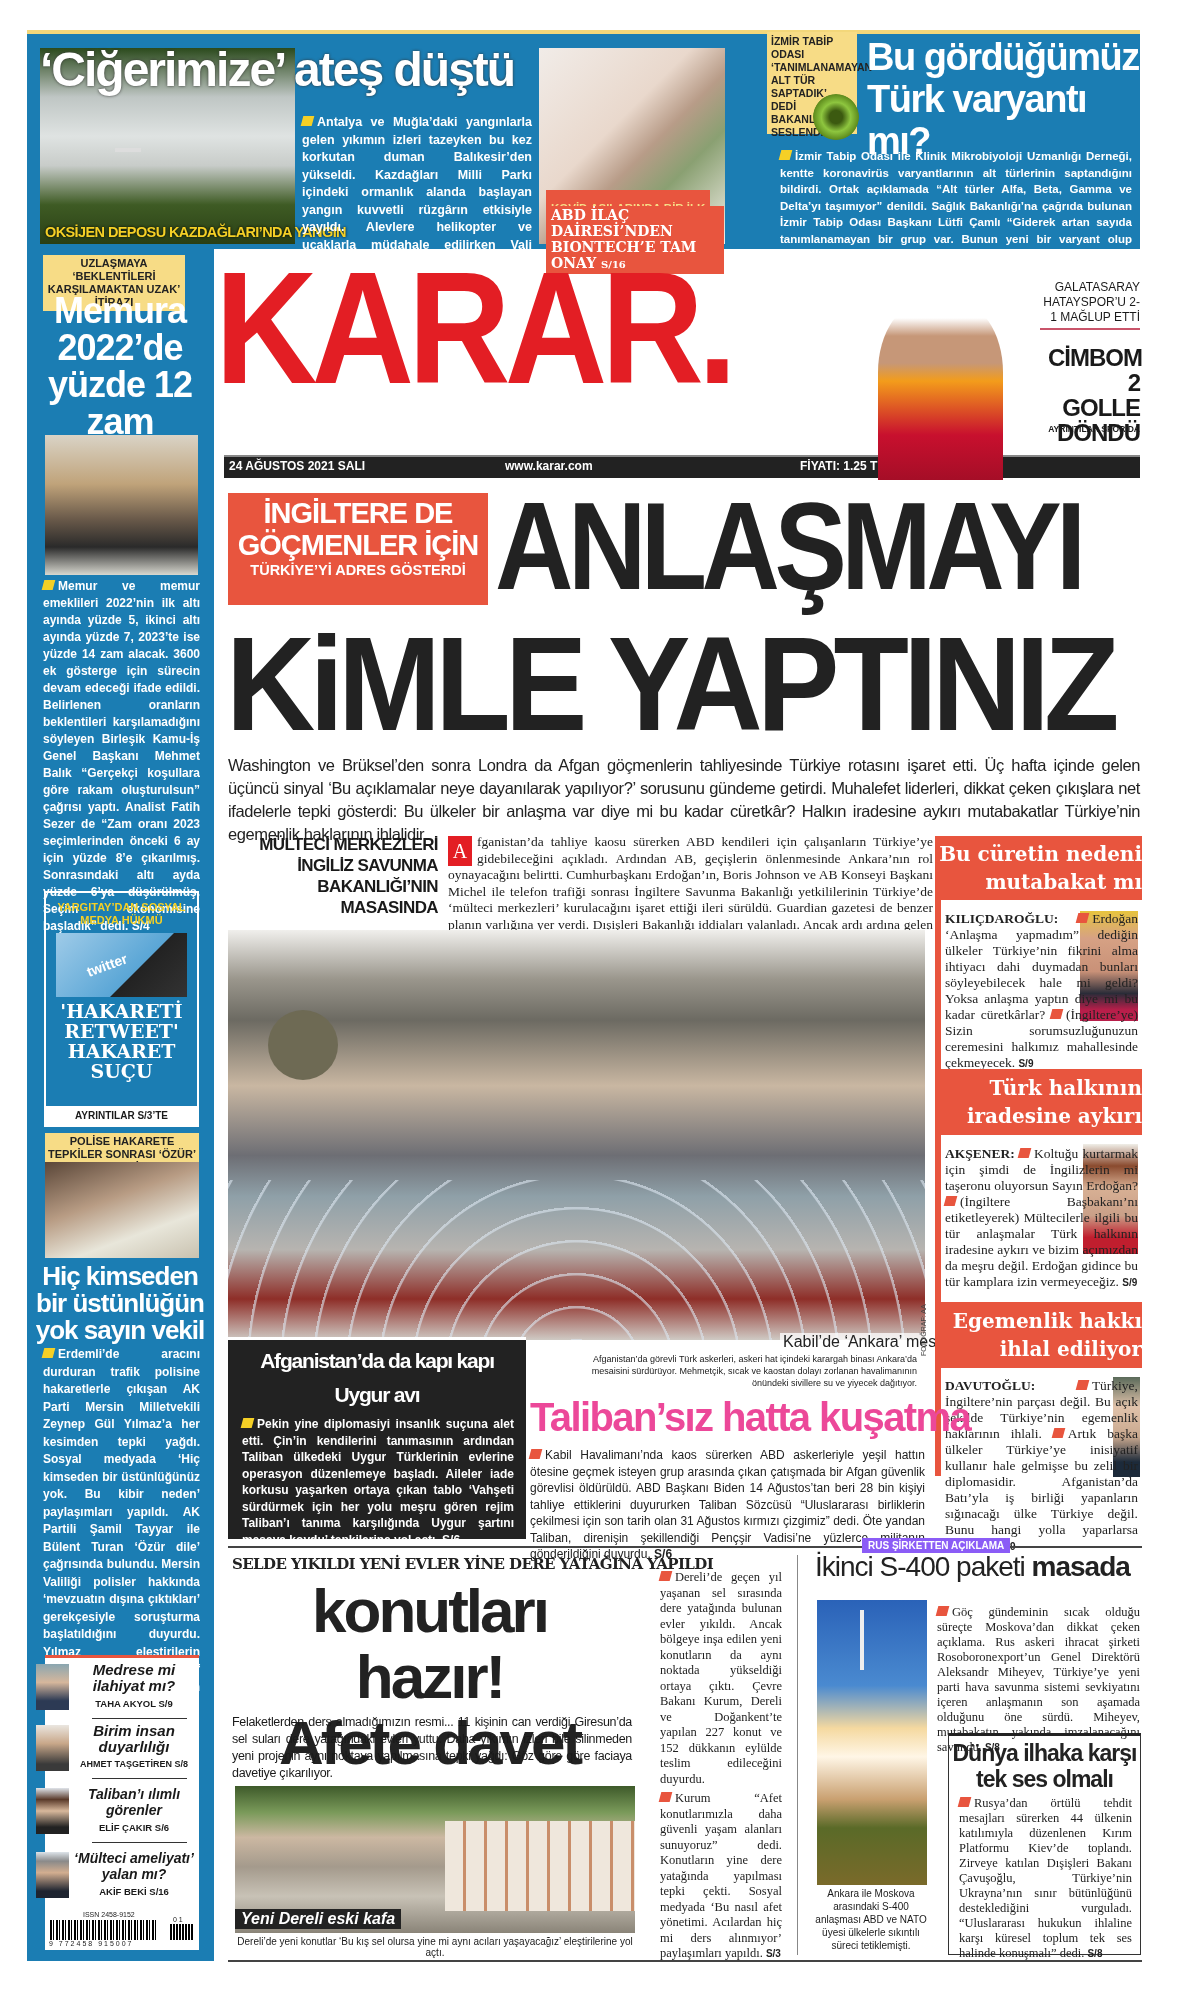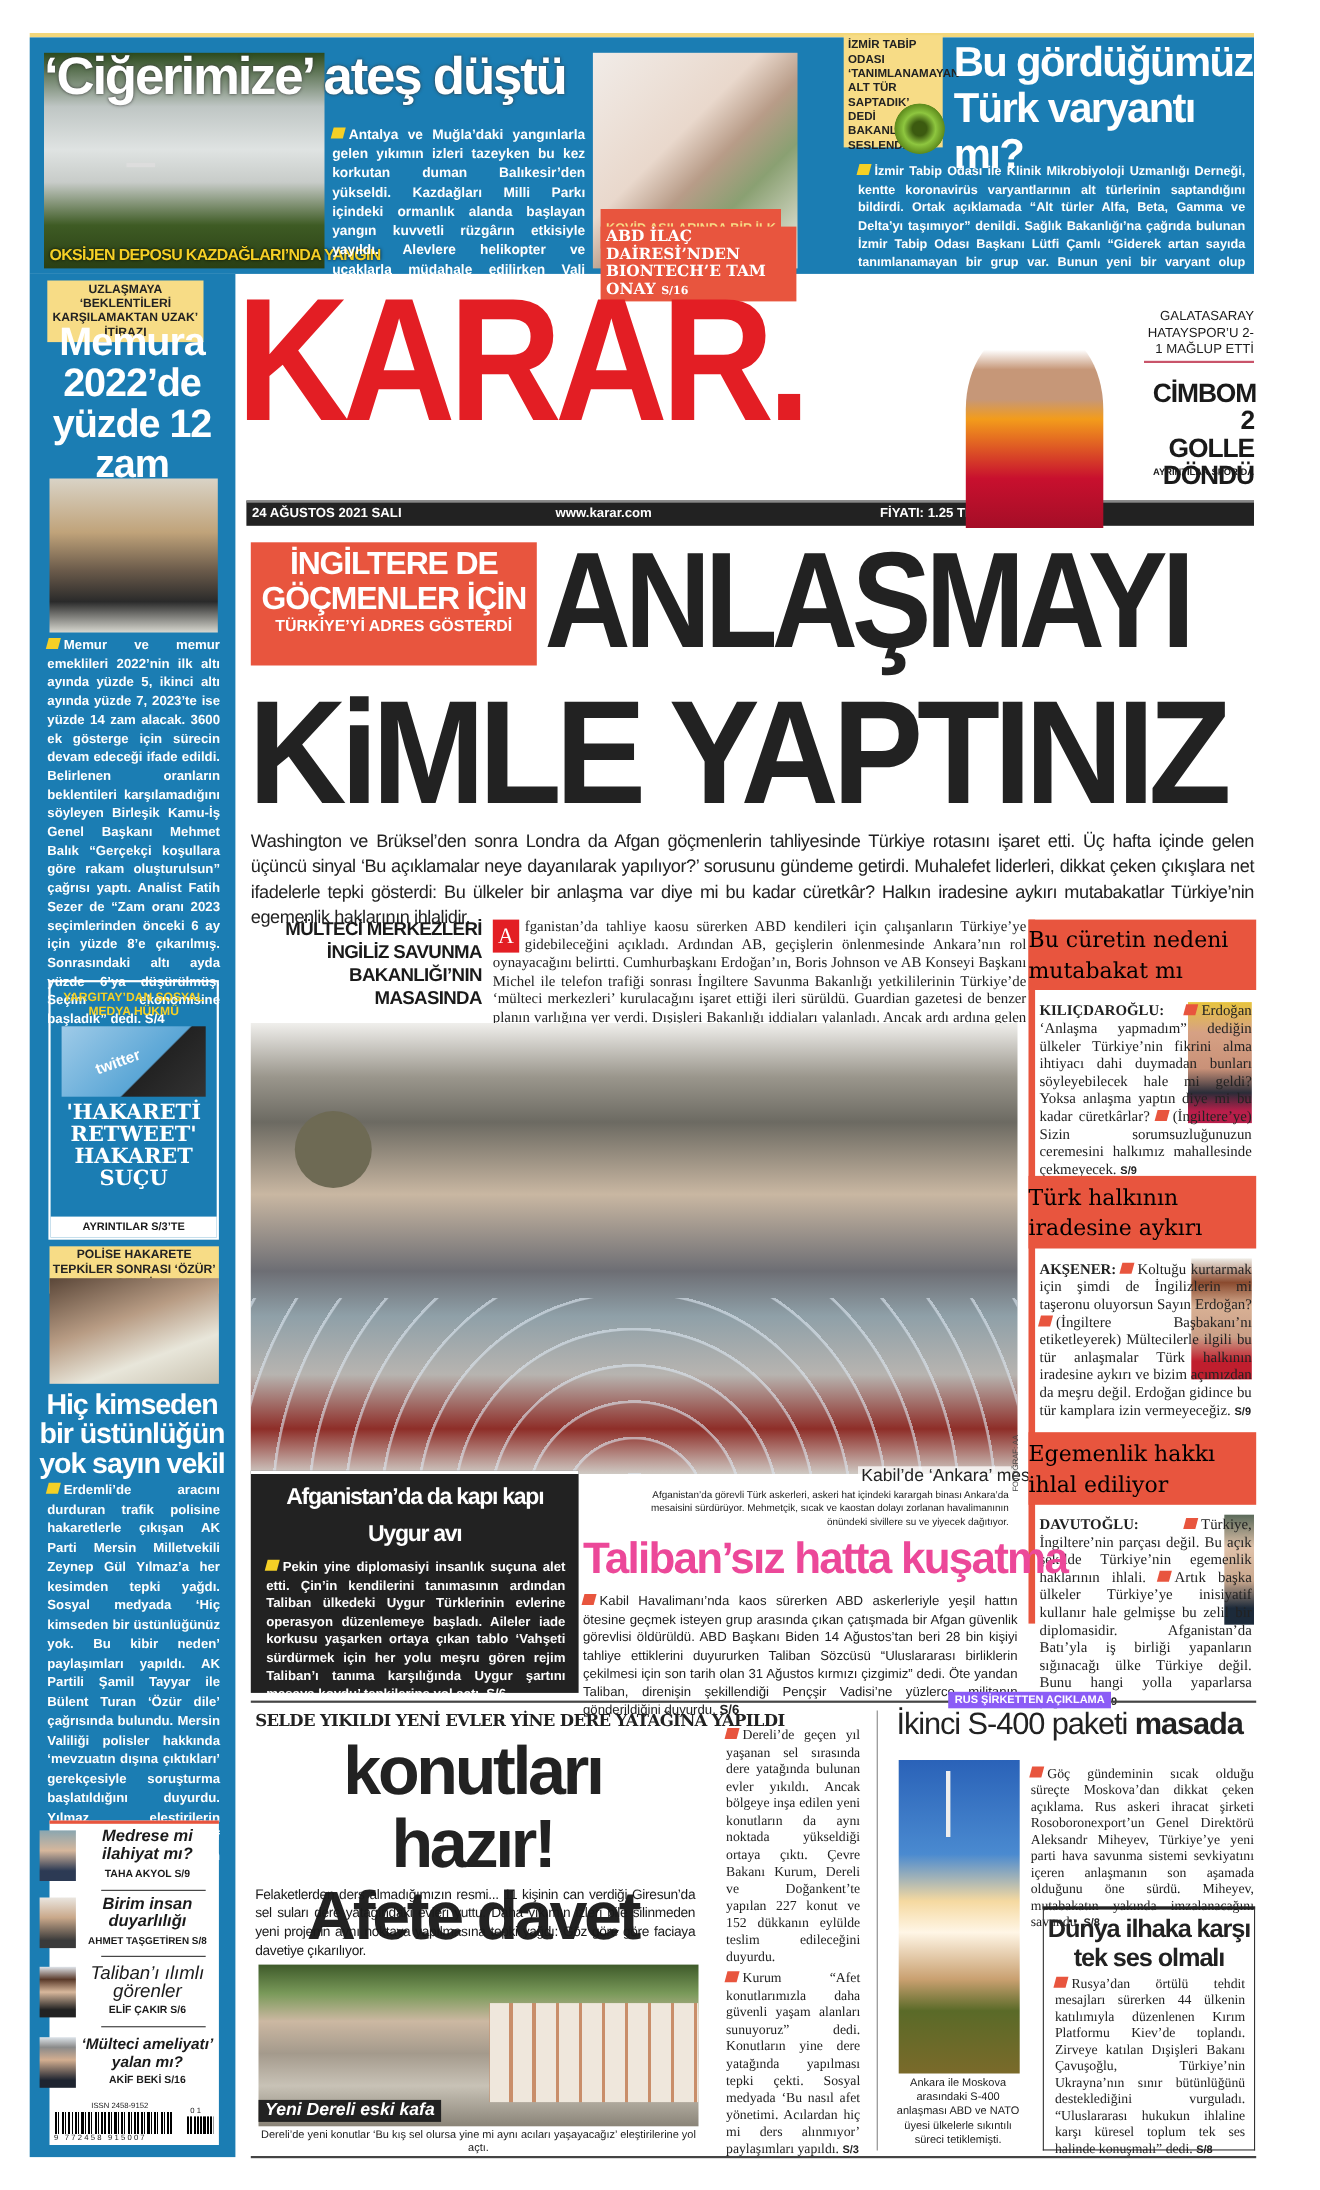--- a/index.html
+++ b/index.html
@@ -6,21 +6,21 @@
 body{width:1200px;height:1991px;background:#fff;font-family:"Liberation Sans",sans-serif;position:relative;overflow:hidden;color:#1a1a1a}
 .abs{position:absolute}
 .blue{background:#1b7db3}
 .bul{display:inline-block;width:11px;height:10px;background:#f5d026;margin-right:4px;transform:skewX(-15deg)}
 .bulr{display:inline-block;width:11px;height:10px;background:#e8553e;margin-right:4px;transform:skewX(-15deg)}
 .photo{overflow:hidden}
 .topbar{left:27px;top:30px;width:1113px;height:4px;background:#f3d77a}
 .top{left:27px;top:34px;width:1113px;height:215px}
 .wht{color:#fff}
 .bodyw{color:#fff;font-weight:bold;font-size:12.5px;line-height:17.5px;text-align:justify}
-.rbox{background:#e8553e;color:#000000;font-family:"DejaVu Serif",serif;font-weight:normal;text-align:left}
+.rbox{background:#e8553e;color:#ffffff;font-family:"DejaVu Serif",serif;font-weight:bold;text-align:right}
 .rbody{font-family:"Liberation Serif",serif;font-size:14.5px;line-height:17px;text-align:justify;color:#222}
 .ycap{background:#f7dc86;color:#222;font-weight:bold;text-align:center}
 </style>
 </head>
 <body>
 
 <div class="abs topbar"></div>
 <div class="abs top blue">
 
   <div class="abs photo" style="left:13px;top:14px;width:255px;height:196px;background:linear-gradient(180deg,#2b4a1c 0%,#bfc6c4 25%,#dfe3e2 45%,#c8ccc9 60%,#3e5b24 80%,#2a3f14 100%)">
@@ -74,21 +74,21 @@
 </div>
 <div class="abs" style="left:92px;top:1718px;width:95px;border-top:1px solid #333"></div>
 <div class="abs" style="left:36px;top:1723px;width:160px;height:58px">
   <div class="abs photo" style="left:0;top:2px;width:33px;height:46px;background:linear-gradient(180deg,#eae6e0,#c9a88a 40%,#3a3a3a 85%)"></div>
   <div class="abs" style="left:36px;top:0;width:124px;text-align:center;font-style:italic;font-weight:bold;font-size:15px;line-height:16px">Birim insan duyarlılığı</div>
   <div class="abs" style="left:36px;top:36px;width:124px;text-align:center;font-weight:bold;font-size:9px">AHMET TAŞGETİREN S/8</div>
 </div>
 <div class="abs" style="left:92px;top:1778px;width:95px;border-top:1px solid #333"></div>
 <div class="abs" style="left:36px;top:1786px;width:160px;height:58px">
   <div class="abs photo" style="left:0;top:2px;width:33px;height:46px;background:linear-gradient(180deg,#dfe4ea,#5a3a2a 25%,#d8b89c 50%,#222 85%)"></div>
-  <div class="abs" style="left:36px;top:0;width:124px;text-align:center;font-style:italic;font-weight:normal;font-size:17px;line-height:16px">Taliban’ı ılımlı görenler</div>
+  <div class="abs" style="left:36px;top:0;width:124px;text-align:center;font-style:italic;font-weight:bold;font-size:14px;line-height:16px">Taliban’ı ılımlı görenler</div>
   <div class="abs" style="left:36px;top:36px;width:124px;text-align:center;font-weight:bold;font-size:9.5px">ELİF ÇAKIR S/6</div>
 </div>
 <div class="abs" style="left:92px;top:1842px;width:95px;border-top:1px solid #333"></div>
 <div class="abs" style="left:36px;top:1850px;width:160px;height:58px">
   <div class="abs photo" style="left:0;top:2px;width:33px;height:46px;background:linear-gradient(180deg,#dde4ea,#8a8a8a 20%,#d3ae90 45%,#1e2430 85%)"></div>
   <div class="abs" style="left:36px;top:0;width:124px;text-align:center;font-style:italic;font-weight:bold;font-size:14px;line-height:16px">‘Mülteci ameliyatı’ yalan mı?</div>
   <div class="abs" style="left:36px;top:36px;width:124px;text-align:center;font-weight:bold;font-size:9.5px">AKİF BEKİ S/16</div>
 </div>
 <div class="abs" style="left:45px;top:1910px;width:154px;height:40px;background:#fff">
   <div class="abs" style="left:38px;top:1px;font-size:7px">ISSN 2458-9152</div>

